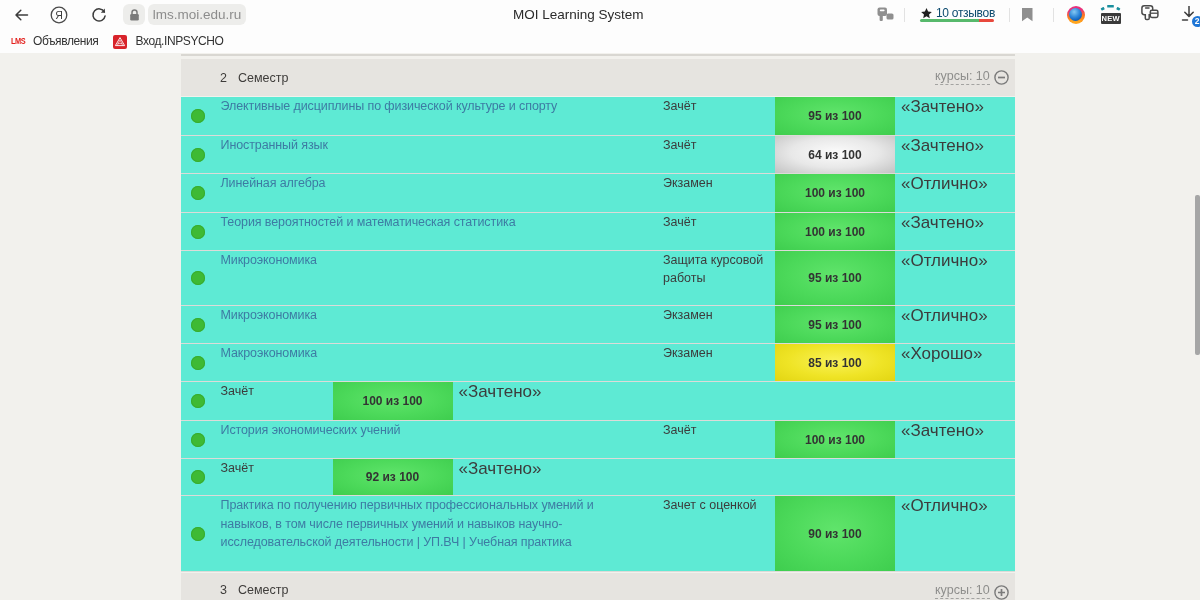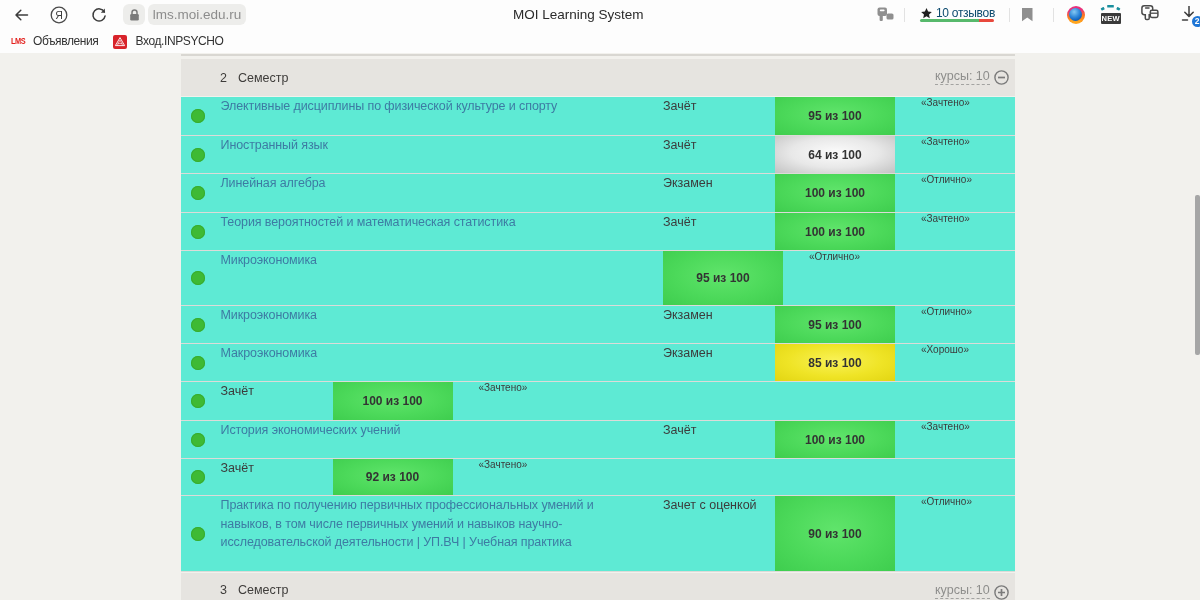--- a/index.html
+++ b/index.html
@@ -31,21 +31,21 @@
   #rows{left:180.5px;top:44.3px;width:834.5px;}
   .row{display:flex;border-bottom:1px solid #dcdbd8;
        background:#5eead4;box-sizing:border-box;}
   .c1{width:40px;flex:none;display:flex;align-items:center;}
   .dot{width:14px;height:14px;border-radius:50%;margin-left:10.5px;
        background:#3eba34;box-shadow:inset 0 0 0 1px #38ac2e;}
   .c2{width:442.5px;flex:none;color:#3d7ba3;font-size:12.5px;line-height:18.2px;letter-spacing:-0.1px;}
   .c3{width:112px;flex:none;color:#3c3c3c;font-size:12.5px;line-height:18px;}
   .c4{width:120px;flex:none;align-self:stretch;display:flex;align-items:center;
       justify-content:center;color:#333;font-size:12px;font-weight:600;}
-  .c5{width:120px;flex:none;color:#3c3c3c;font-size:10px;padding-left:6px;box-sizing:border-box;margin-left:20px;}
+  .c5{width:120px;flex:none;color:#3c3c3c;font-size:17px;padding-left:6px;box-sizing:border-box;}
   .g{background:radial-gradient(ellipse at 50% 45%,#60e46b 0%,#4cd95a 55%,#3ecd4e 100%);}
   .s{background:radial-gradient(ellipse at 50% 45%,#fcfcfc 0%,#e8e8e8 52%,#c2c2c2 100%);}
   .y{background:radial-gradient(ellipse at 50% 45%,#f9f257 0%,#efe426 55%,#e2d512 100%);}
   #thumb{left:1195px;top:142px;width:5px;height:160px;background:#a6a6a6;border-radius:2px;}
 </style>
 </head>
 <body>
 
 <div id="toolbar" class="abs">
   <svg class="abs" style="left:13px;top:7px" width="16" height="16" viewBox="0 0 16 16">
@@ -173,20 +173,21 @@
       <div class="c2">Теория вероятностей и математическая статистика</div>
       <div class="c3">Зачёт</div>
       <div class="c4 g">100 из 100</div>
       <div class="c5">«Зачтено»</div>
     </div>
     <div class="row" style="height:54.8px;">
       <div class="c1">
           <div class="dot"></div>
         </div>
       <div class="c2">Микроэкономика</div>
+      <div class="c3">Защита курсовой работы</div>
       <div class="c4 g">95 из 100</div>
       <div class="c5">«Отлично»</div>
     </div>
     <div class="row" style="height:37.7px;">
       <div class="c1">
           <div class="dot"></div>
         </div>
       <div class="c2">Микроэкономика</div>
       <div class="c3">Экзамен</div>
       <div class="c4 g">95 из 100</div>

